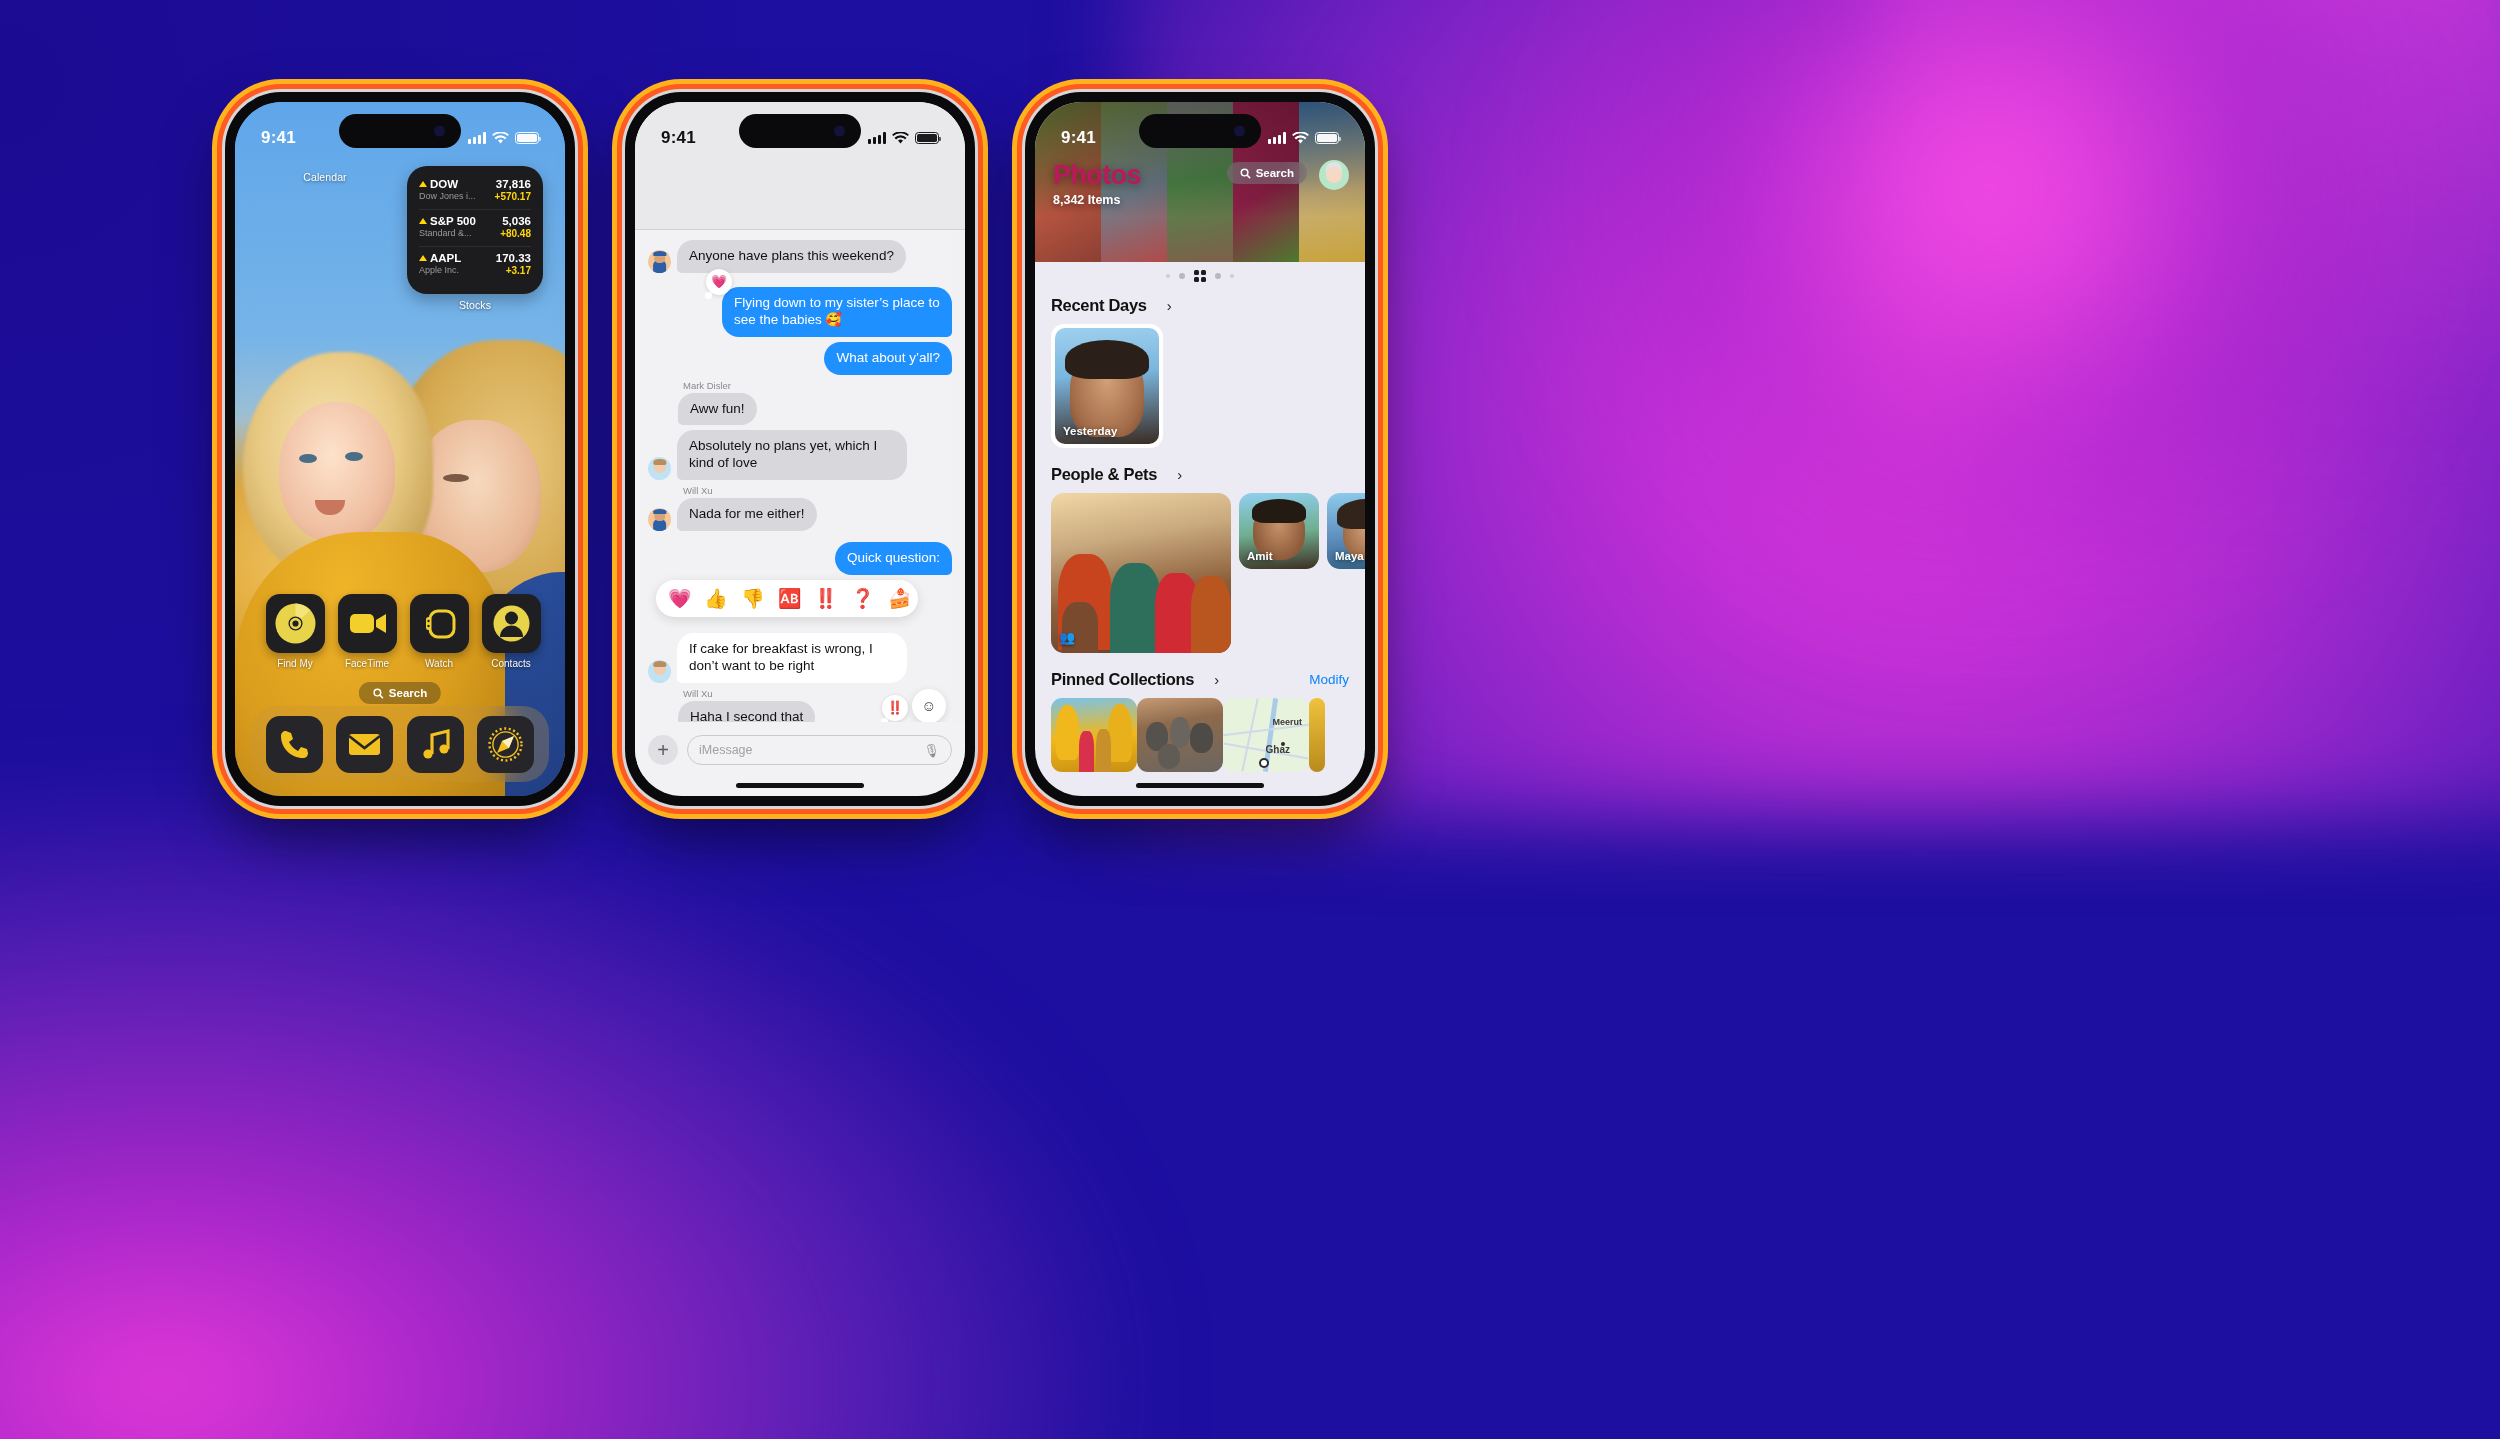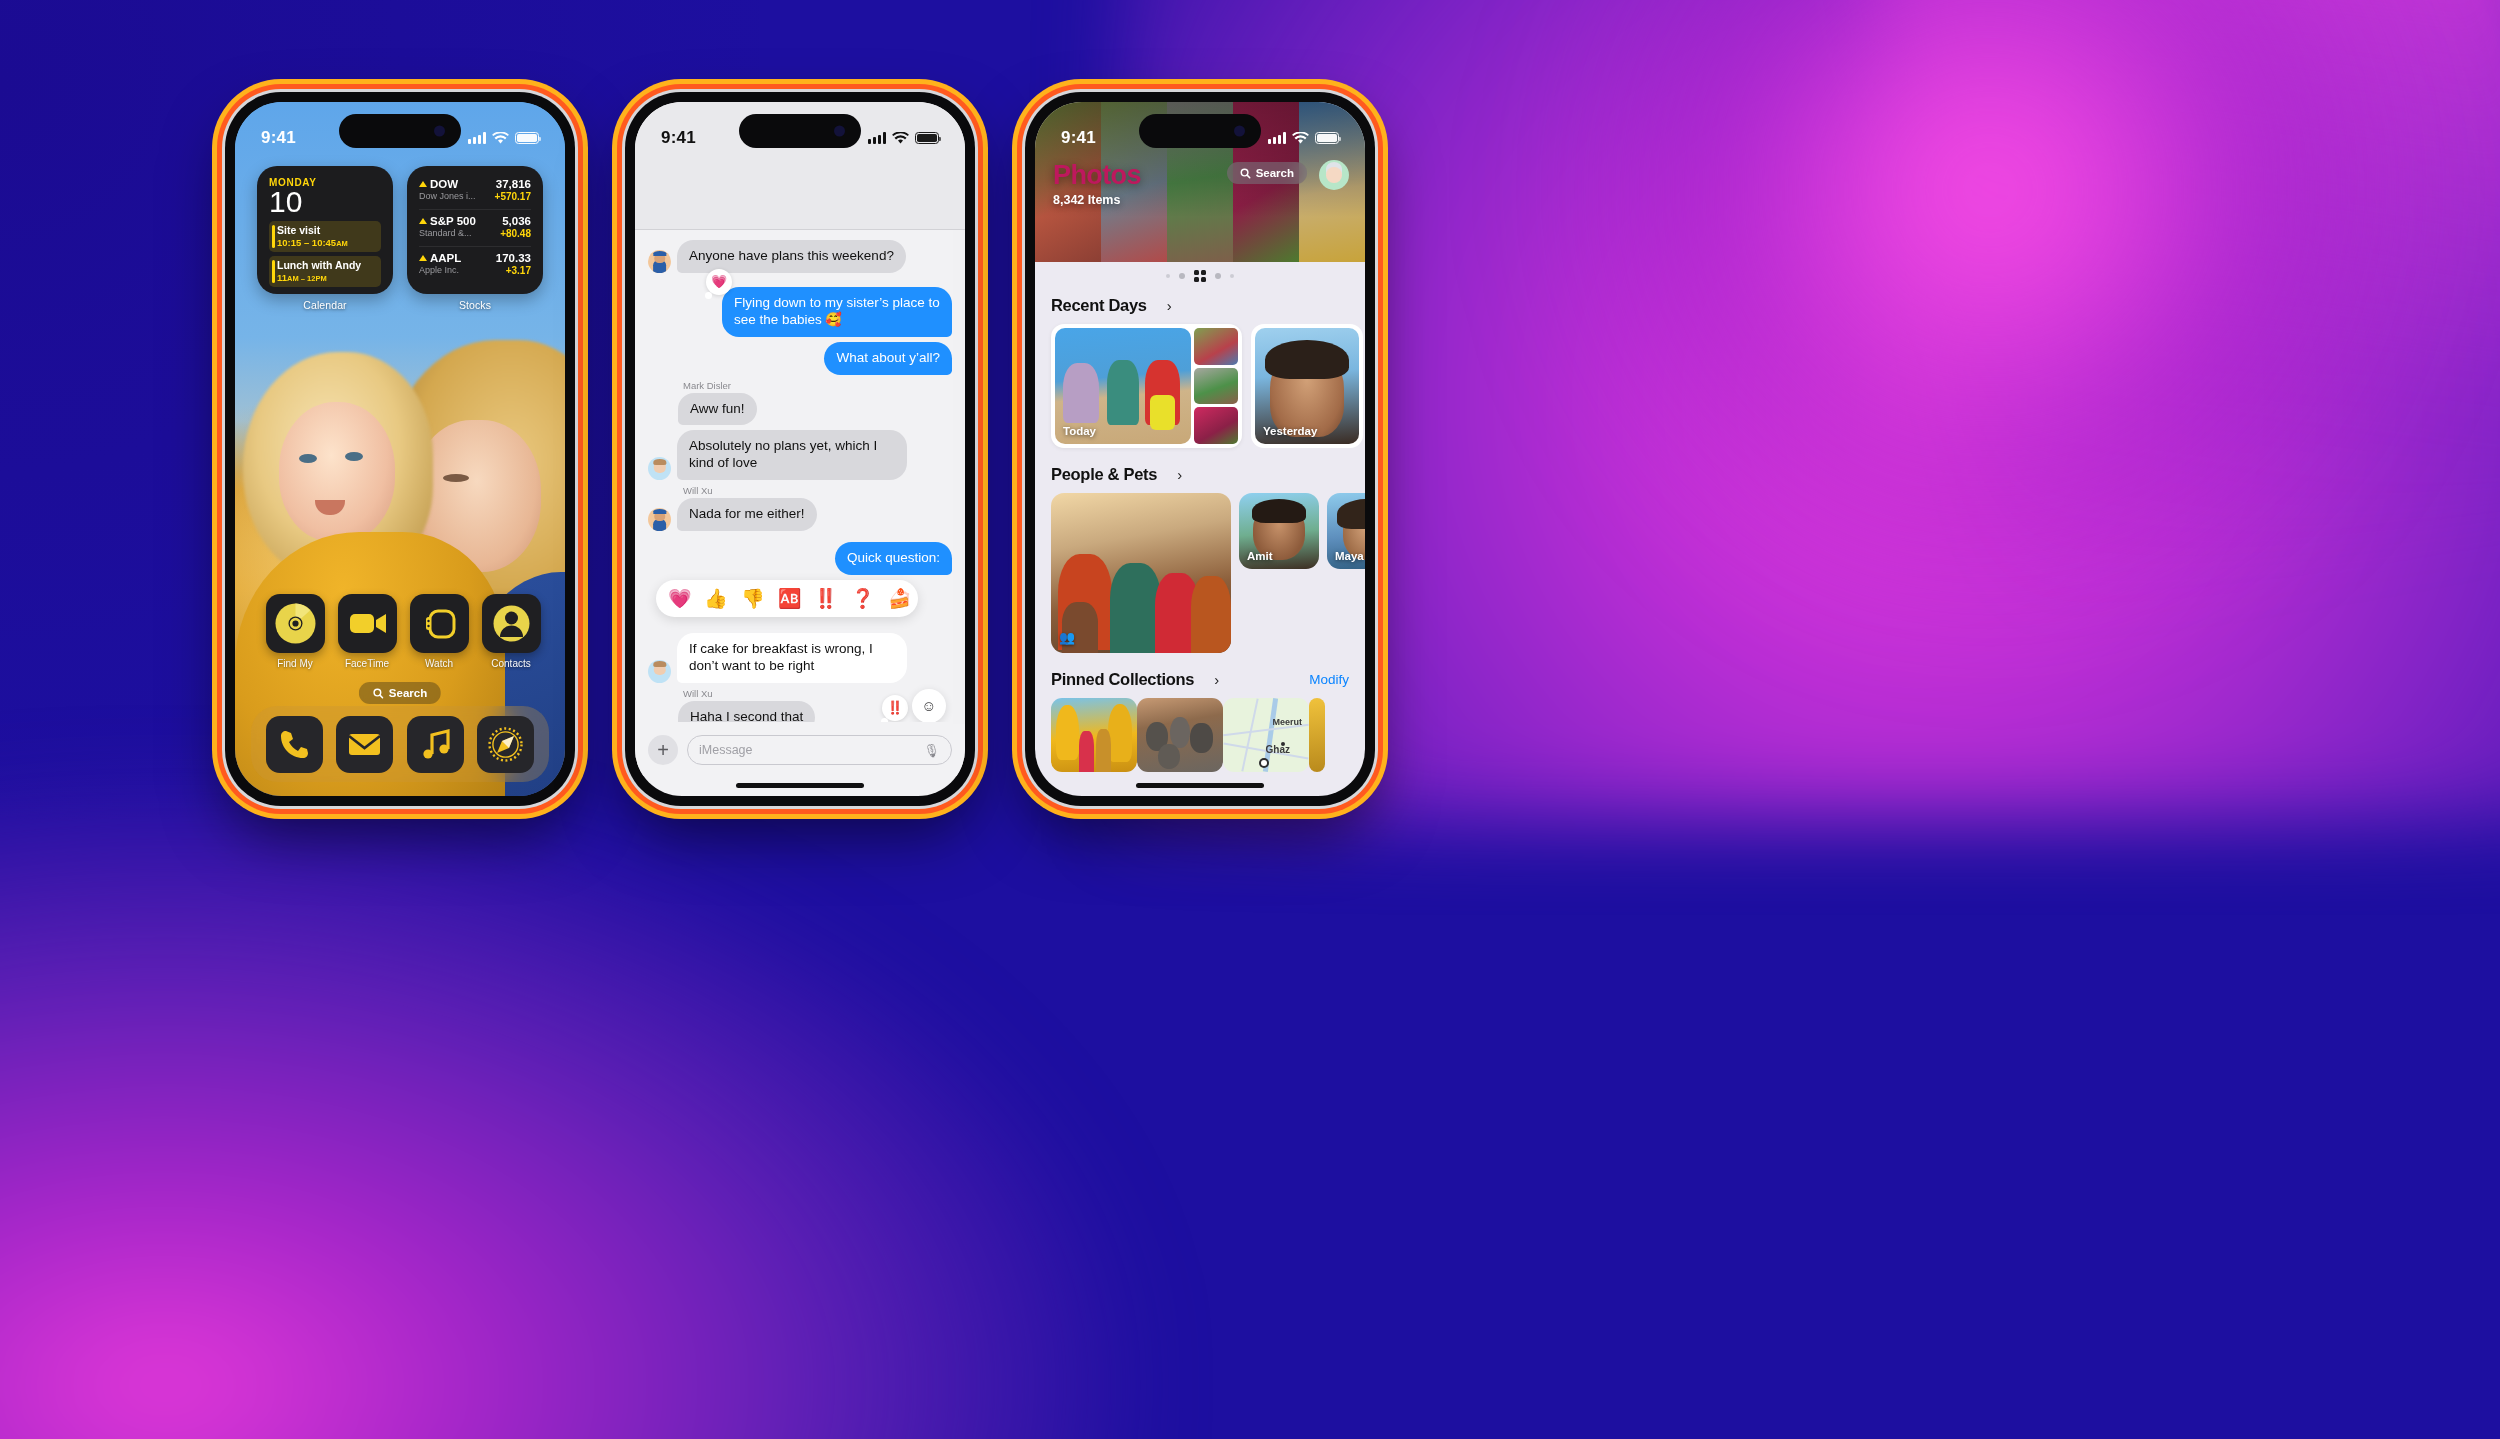--- a/index.html
+++ b/index.html
@@ -280,32 +280,20 @@
           <path d="M8.5 11.4 6 8.6a3.8 3.8 0 0 1 5 0z" fill="#fff"></path>
           <path d="M8.5 5.6c1.7 0 3.3.7 4.5 1.9l1.5-1.7A8.9 8.9 0 0 0 8.5 3.3 8.9 8.9 0 0 0 2.5 5.8L4 7.5a6.4 6.4 0 0 1 4.5-1.9z" fill="#fff"></path>
           <path d="M8.5 1.2c2.8 0 5.4 1.1 7.3 2.9l1.1-1.3A12 12 0 0 0 8.5-.6 12 12 0 0 0 .1 2.8l1.1 1.3A10.4 10.4 0 0 1 8.5 1.2z" fill="#fff" opacity=".95"></path>
         </svg>
         <div class="batt"></div>
       </div>
     </div>
 
     <div class="widgets">
       <div style="flex:1">
-        <div class="wdg">
-          <div class="cal-dow">MONDAY</div>
-          <div class="cal-day">10</div>
-          <div class="ev">
-            <div class="t">Site visit</div>
-            <div class="s"><span>10:15 – 10:45</span><small>AM</small></div>
-          </div>
-          <div class="ev">
-            <div class="t">Lunch with Andy</div>
-            <div class="s"><span>11</span><small>AM – 12</small><small>PM</small></div>
-          </div>
-        </div>
         <div class="wdg-lab">Calendar</div>
       </div>
 
       <div style="flex:1">
         <div class="wdg">
           <div class="stk">
             <div>
               <div class="sym">
                   <span class="tri"></span>
                   <span>DOW</span>
@@ -629,34 +617,20 @@
 
     <div class="ph-body">
 
       <div class="sec-h">
         <div class="l">
             <span>Recent Days</span>
           <span class="chev">›</span>
           </div>
       </div>
       <div class="rail">
-        <div class="card">
-          <div class="main" style="background:linear-gradient(175deg,#49a5e8 0%,#4e9fd8 42%,#cfb489 58%,#c8a878 100%)">
-            <div style="position:absolute;left:6%;top:30%;width:26%;height:52%;background:#b79ec4;border-radius:40% 40% 12% 12%"></div>
-            <div style="position:absolute;left:38%;top:28%;width:24%;height:56%;background:#3a8d7e;border-radius:36% 36% 10% 10%"></div>
-            <div style="position:absolute;left:66%;top:28%;width:26%;height:56%;background:#d6332f;border-radius:36% 36% 10% 10%"></div>
-            <div style="position:absolute;left:70%;top:58%;width:18%;height:30%;background:#e9e02a;border-radius:6px"></div>
-            <span class="cap">Today</span>
-          </div>
-          <div class="col">
-            <div class="t" style="background:linear-gradient(150deg,#7fa050,#b8414b 60%,#4d7bb0)"></div>
-            <div class="t" style="background:linear-gradient(160deg,#a7a7a0,#4d9149 55%,#8a5f4a)"></div>
-            <div class="t" style="background:linear-gradient(150deg,#cf2a60,#8b2047 60%,#4f7a31)"></div>
-          </div>
-        </div>
         <div class="card2" style="padding:4px;background:#fff">
           <div style="position:absolute;inset:4px;border-radius:10px;overflow:hidden;background:linear-gradient(175deg,#9fd0ee 0%,#7ab6df 40%,#3a2b22 100%)">
             <div style="position:absolute;left:14%;top:16%;width:72%;height:78%;background:radial-gradient(ellipse at 50% 36%,#d2a178,#a26b48 70%,#6f452d);border-radius:46% 46% 34% 34%"></div>
             <div style="position:absolute;left:10%;top:10%;width:80%;height:34%;background:#2b2019;border-radius:50% 50% 30% 30%"></div>
             <span class="cap">Yesterday</span>
           </div>
         </div>
 
       </div>
 

